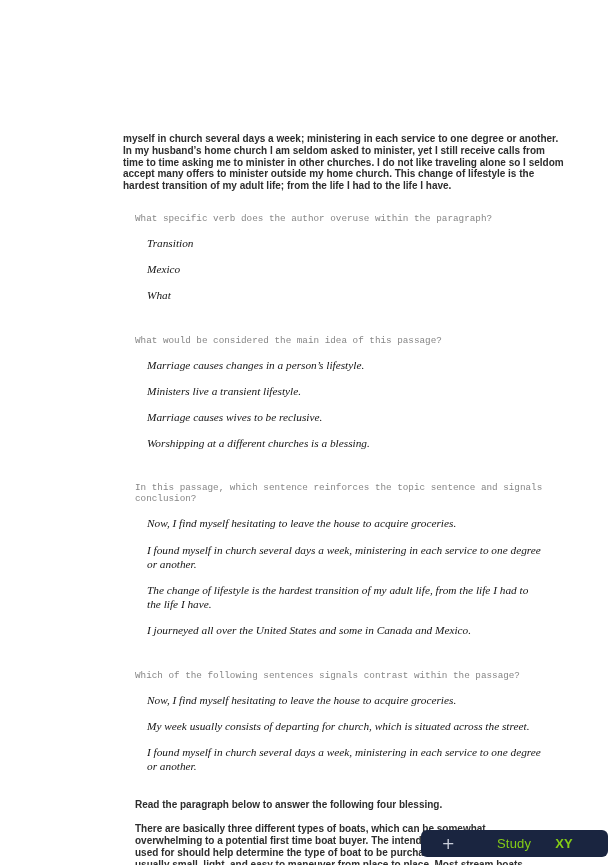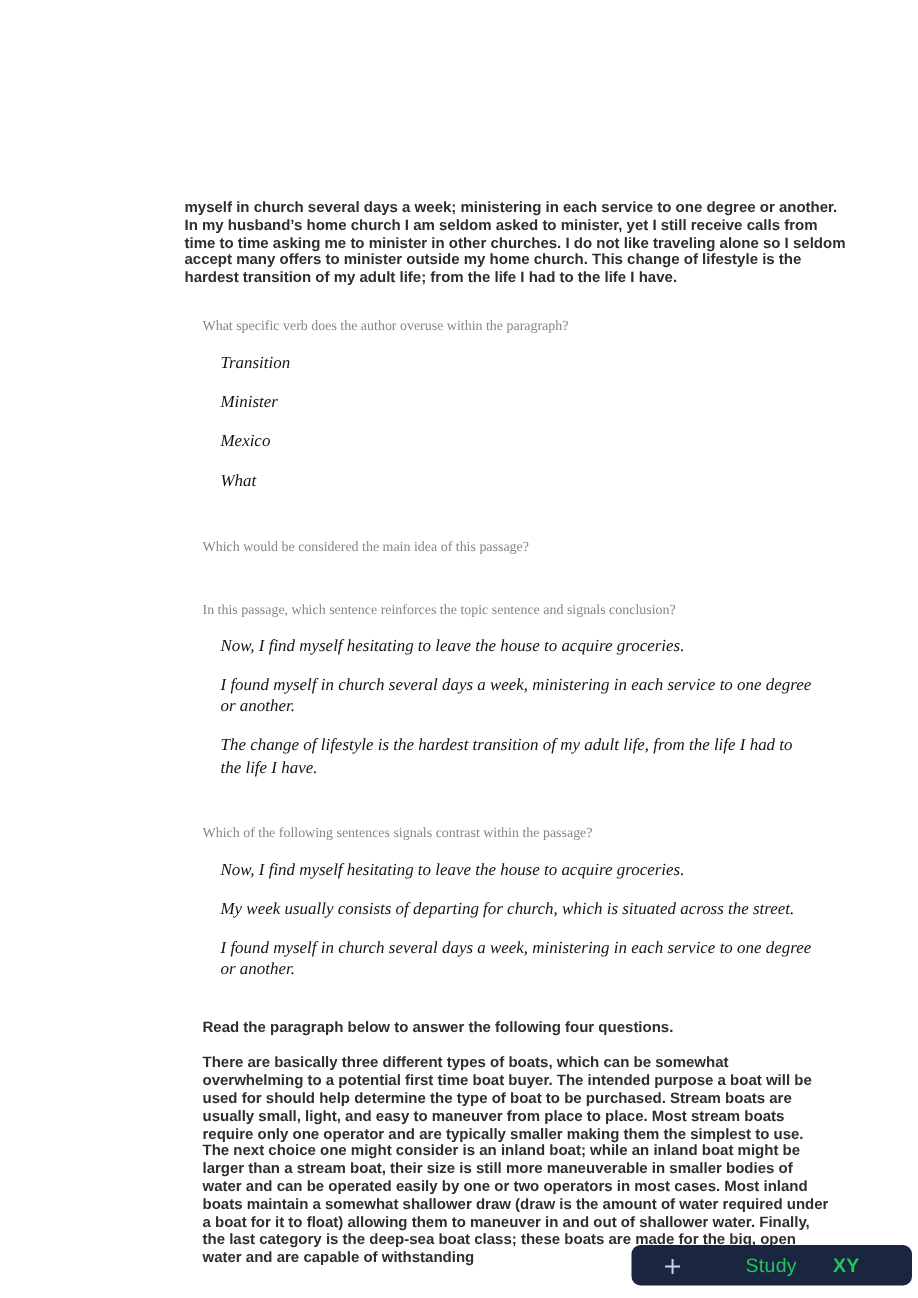--- a/index.html
+++ b/index.html
@@ -17,21 +17,21 @@
     width: 466px;
   }
   .bold-para {
     font-family: "Liberation Sans", sans-serif;
     font-weight: bold;
     font-size: 10px;
     line-height: 11.8px;
     color: #2e2e2e;
   }
   .question {
-    font-family: Liberation Serif, serif;
+    font-family: Liberation Mono, monospace;
     font-size: 9.3px;
     color: #868686;
     margin-top: 32px;
   }
   .question-block.first .question { margin-top: 21px; }
   .options {
     list-style: none;
     margin-top: 11px;
     font-style: italic;
   }
@@ -56,69 +56,75 @@
     cursor: pointer;
   }
   .logo-plus {
     color: #c9cedb;
     font-size: 16px;
     font-weight: 400;
     line-height: 1;
     font-family: "DejaVu Sans", sans-serif;
   }
   .logo-text {
-    color: #22c55e;
+    color: #84cc16;
     font-size: 13px;
     font-family: "Liberation Sans", sans-serif;
     letter-spacing: 0.2px;
   }
   .logo-text .regular { font-weight: 400; }
   .logo-text .bold { font-weight: 700; }
 </style>
 </head>
 <body>
 
 <div class="content">
 
   <p class="bold-para">myself in church several days a week; ministering in each service to one degree or another. In my husband’s home church I am seldom asked to minister, yet I still receive calls from time to time asking me to minister in other churches. I do not like traveling alone so I seldom accept many offers to minister outside my home church. This change of lifestyle is the hardest transition of my adult life; from the life I had to the life I have.</p>
 
   <section class="question-block first">
     <p class="question">What specific verb does the author overuse within the paragraph?</p>
     <ul class="options">
       <li class="option">Transition</li>
-      <li class="option">Minister</li>
       <li class="option">Mexico</li>
       <li class="option">What</li>
     </ul>
   </section>
 
   <section class="question-block">
-    <p class="question">Which would be considered the main idea of this passage?</p>
+    <p class="question">What would be considered the main idea of this passage?</p>
+    <ul class="options">
+      <li class="option">Marriage causes changes in a person’s lifestyle.</li>
+      <li class="option">Ministers live a transient lifestyle.</li>
+      <li class="option">Marriage causes wives to be reclusive.</li>
+      <li class="option">Worshipping at a different churches is a blessing.</li>
+    </ul>
   </section>
 
   <section class="question-block">
     <p class="question">In this passage, which sentence reinforces the topic sentence and signals conclusion?</p>
     <ul class="options">
       <li class="option">Now, I find myself hesitating to leave the house to acquire groceries.</li>
       <li class="option">I found myself in church several days a week, ministering in each service to one degree or another.</li>
       <li class="option">The change of lifestyle is the hardest transition of my adult life, from the life I had to the life I have.</li>
+      <li class="option">I journeyed all over the United States and some in Canada and Mexico.</li>
     </ul>
   </section>
 
   <section class="question-block">
     <p class="question">Which of the following sentences signals contrast within the passage?</p>
     <ul class="options">
       <li class="option">Now, I find myself hesitating to leave the house to acquire groceries.</li>
       <li class="option">My week usually consists of departing for church, which is situated across the street.</li>
       <li class="option">I found myself in church several days a week, ministering in each service to one degree or another.</li>
     </ul>
   </section>
 
   <section class="boat-section">
-    <p class="bold-para">Read the paragraph below to answer the following four questions.</p>
+    <p class="bold-para">Read the paragraph below to answer the following four blessing.</p>
     <p class="bold-para">There are basically three different types of boats, which can be somewhat overwhelming to a potential first time boat buyer. The intended purpose a boat will be used for should help determine the type of boat to be purchased. Stream boats are usually small, light, and easy to maneuver from place to place. Most stream boats require only one operator and are typically smaller making them the simplest to use. The next choice one might consider is an inland boat; while an inland boat might be larger than a stream boat, their size is still more maneuverable in smaller bodies of water and can be operated easily by one or two operators in most cases. Most inland boats maintain a somewhat shallower draw (draw is the amount of water required under a boat for it to float) allowing them to maneuver in and out of shallower water. Finally, the last category is the deep-sea boat class; these boats are made for the big, open water and are capable of withstanding</p>
   </section>
 
 </div>
 
 <div class="logo">
   <span class="logo-plus">+</span>
   <span class="logo-text"><span class="regular">Study</span><span class="bold">XY</span></span>
 </div>
 

